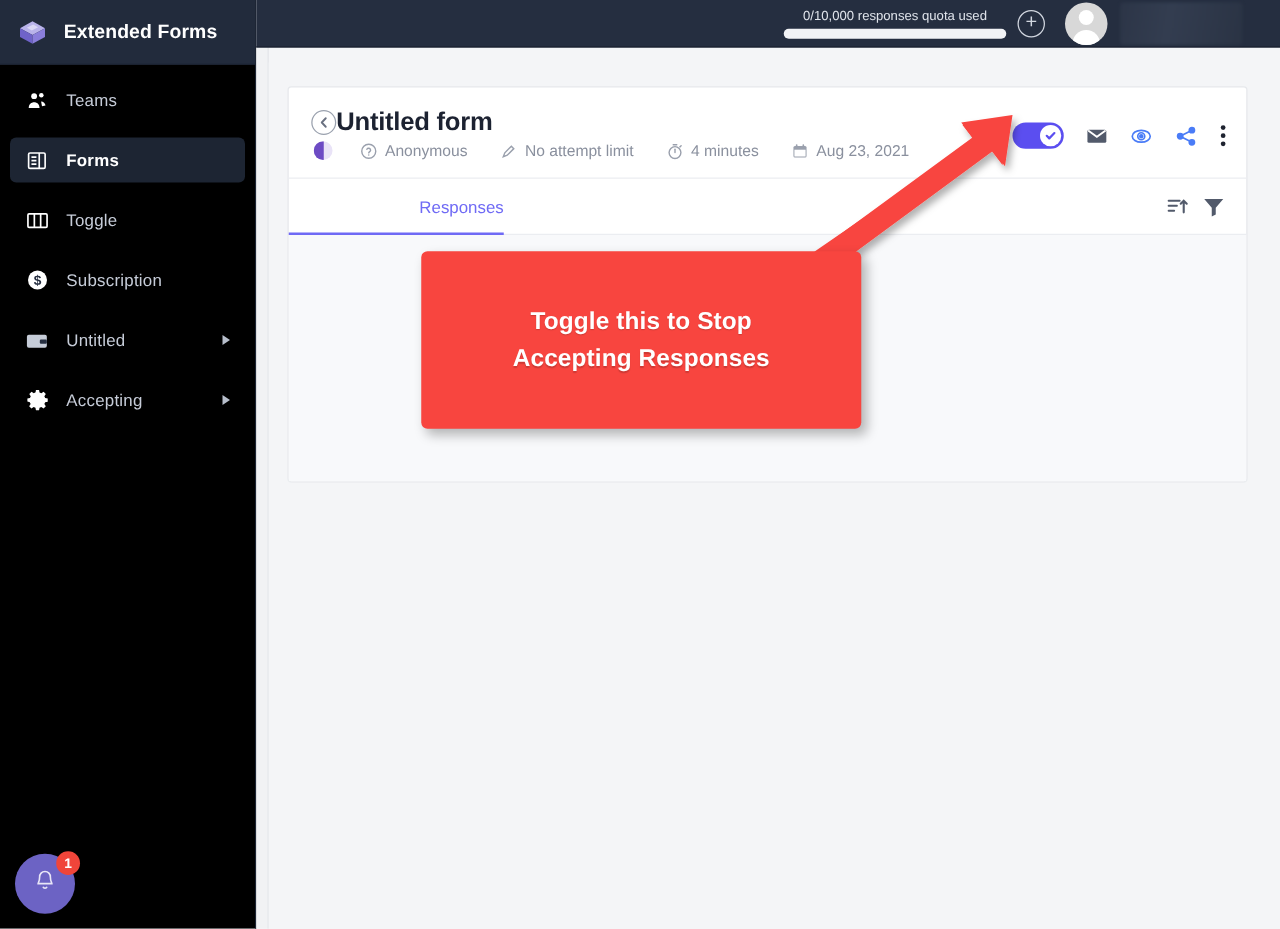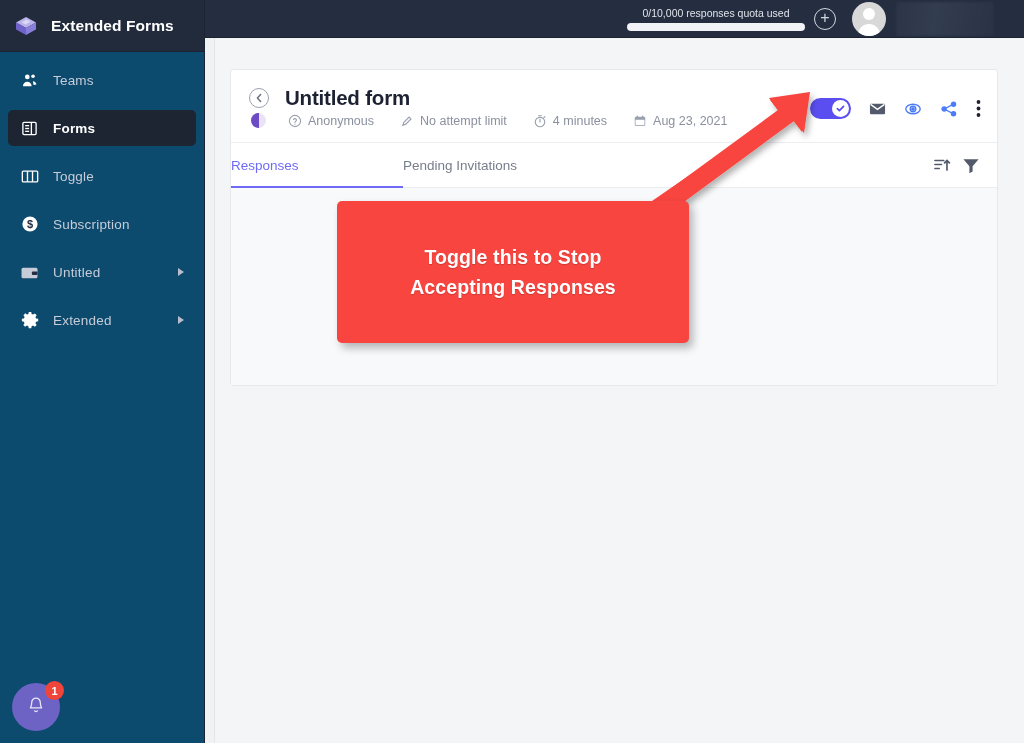--- a/index.html
+++ b/index.html
@@ -8,21 +8,21 @@
     font-family: "Liberation Sans", sans-serif;
     overflow: hidden;
     background: #f4f5f7;
   }
   #app { position: relative; width: 1024px; height: 743px; }
 
   
   .sidebar {
     position: absolute; left: 0; top: 0;
     width: 205px; height: 743px;
-    background: #0c4a6e;
+    background: #000000;
     border-right: 1px solid #1d2534;
   }
   .sidebar-scrollbar {
     position: absolute; left: 205px; top: 0;
     width: 10px; height: 743px;
     background: #f1f2f4;
     border-right: 1px solid #e3e5e9;
   }
   .brand {
     height: 52px; display: flex; align-items: center;
@@ -129,21 +129,21 @@
     background: #f4f5f7;
   }
   .card {
     position: absolute; left: 15px; top: 19px;
     width: 768px; height: 317px;
     background: #ffffff;
     border: 1px solid #e6e8ec;
     border-radius: 3px;
   }
   .card-head { padding: 16px 18px 0 18px; position: relative; }
-  .title-row { display: flex; align-items: center; gap: 16px; }
+  .title-row { display: flex; align-items: center; gap: 0; }
   .back-btn {
     width: 20px; height: 20px; border-radius: 50%;
     border: 1.6px solid #9aa1ae; color: #6a7181;
     display: flex; align-items: center; justify-content: center;
     flex: none; cursor: pointer;
   }
   .form-title {
     font-size: 20.5px; font-weight: 700; color: #1c2231; letter-spacing: -.2px;
   }
   .meta-row {
@@ -183,21 +183,21 @@
 
   
   .tabs-bar {
     position: absolute; left: 0; top: 72px;
     width: 100%; height: 46px;
     border-top: 1px solid #ebedf1;
     border-bottom: 1px solid #ebedf1;
     display: flex; align-items: stretch;
   }
   .tab {
-    width: 172px; display: flex; align-items: center; justify-content: flex-start;
+    width: 172px; display: flex; align-items: center; justify-content: flex-end;
     font-size: 13.5px; color: #777d8b; cursor: pointer; position: relative;
   }
   .tab.active { color: #6f6af5; }
   .tab.active::after {
     content: ""; position: absolute; left: 0; right: 0; bottom: -1px;
     height: 2.5px; background: #6f6af5;
   }
   .tabs-right {
     margin-left: auto; display: flex; align-items: center; gap: 11px;
     padding-right: 17px;
@@ -305,21 +305,21 @@
         <span class="nav-caret"></span>
       </div>
 
       <div class="nav-item">
         <span class="nav-icon">
           <svg width="18" height="18" viewBox="0 0 20 20" fill="#ffffff">
             <path d="M10 6.6a3.4 3.4 0 100 6.8 3.4 3.4 0 000-6.8zm0 5a1.6 1.6 0 110-3.2 1.6 1.6 0 010 3.2z"></path>
             <path d="M8.6 1h2.8l.4 2.3 1.6.7 2-1.3 2 2-1.3 2 .7 1.6 2.3.4v2.8l-2.3.4-.7 1.6 1.3 2-2 2-2-1.3-1.6.7-.4 2.3H8.6l-.4-2.3-1.6-.7-2 1.3-2-2 1.3-2-.7-1.6L1 11.4V8.6l2.3-.4.7-1.6-1.3-2 2-2 2 1.3 1.6-.7z"></path>
           </svg>
         </span>
-        <span class="nav-label">Extended</span>
+        <span class="nav-label">Accepting</span>
         <span class="nav-caret"></span>
       </div>
 
     </div>
 
     <div class="bell-fab">
       <span>
         <svg width="20" height="21" viewBox="0 0 20 21" fill="none" stroke="#e8e6f7" stroke-width="1.3">
           <path d="M10 3.2c-2.6 0-4.3 1.9-4.3 4.4 0 3.6-1.2 4.6-1.2 5.3h11c0-.7-1.2-1.7-1.2-5.3 0-2.5-1.7-4.4-4.3-4.4z"></path>
           <path d="M8.4 15.4a1.7 1.7 0 003.2 0"></path>
@@ -446,23 +446,20 @@
                 <circle cx="2.5" cy="9.5" r="1.9"></circle>
                 <circle cx="2.5" cy="16" r="1.9"></circle>
             </svg>
           </span>
         </div>
       </div>
 
       <div class="tabs-bar">
         <div class="tab active">
           <span>Responses</span>
-        </div>
-        <div class="tab">
-          <span>Pending Invitations</span>
         </div>
 
         <div class="tabs-right">
           <span class="icon-btn">
             <svg width="18" height="16" viewBox="0 0 20 18" fill="none" stroke="#525a6b" stroke-width="1.7" stroke-linecap="round">
               <line x1="2" y1="4" x2="12" y2="4"></line>
               <line x1="2" y1="8.5" x2="9.5" y2="8.5"></line>
               <line x1="2" y1="13" x2="7" y2="13"></line>
               <path d="M15.6 14.5V4.2M12.9 6.7l2.7-2.7 2.7 2.7" stroke-width="1.9"></path>
             </svg>

